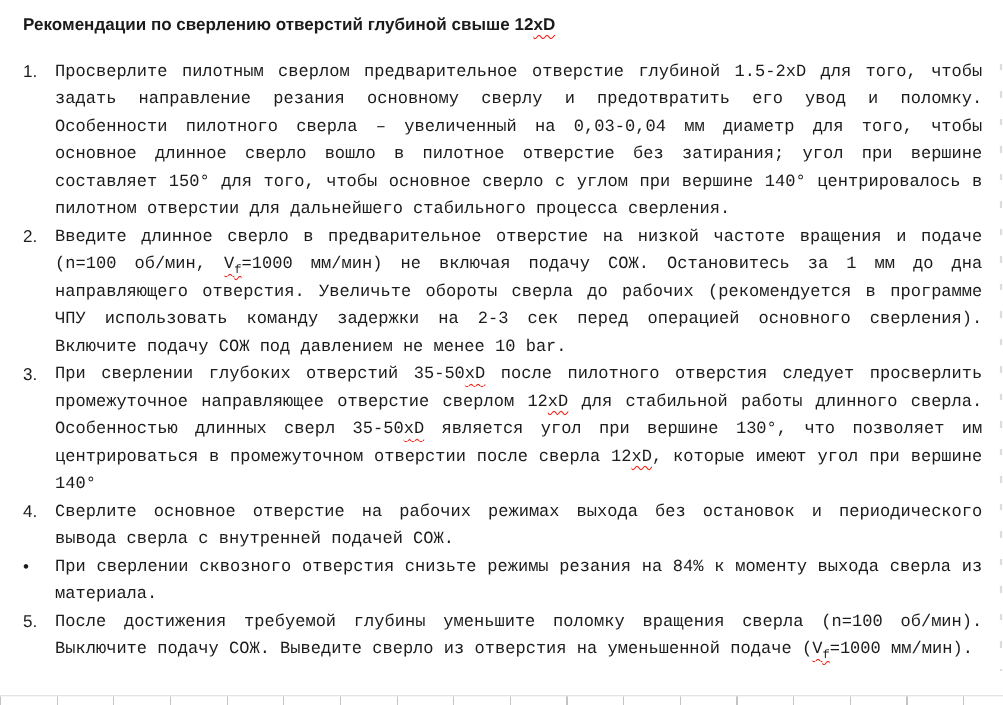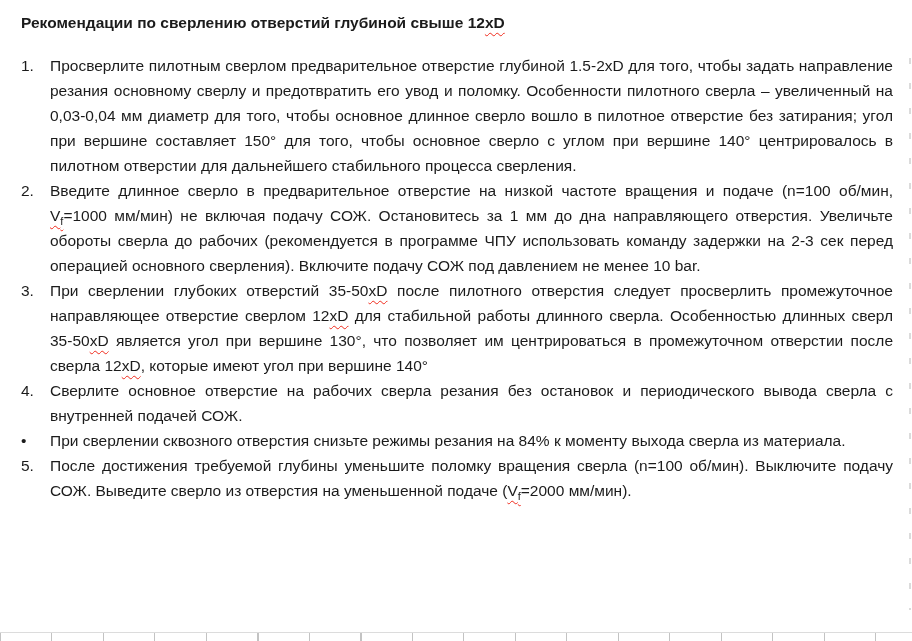--- a/index.html
+++ b/index.html
@@ -33,20 +33,21 @@
     display: flex;
     font-size: 15.5px;
     line-height: 25px;
   }
   .doc-marker {
     flex: 0 0 29px;
   }
   .doc-text {
     flex: 1;
     text-align: justify;
+    font-family: Liberation Mono, monospace;
   }
   .squiggle {
     text-decoration: underline;
     text-decoration-style: wavy;
     text-decoration-color: var(--squiggle-color, #f02b1d);
     text-decoration-thickness: 1px;
     text-underline-offset: 4px;
     text-decoration-skip-ink: none;
   }
   sub.subscript {
@@ -99,27 +100,27 @@
         <div class="doc-item">
           <div class="doc-marker">2.</div>
           <div class="doc-text"><span>Введите длинное сверло в предварительное отверстие на низкой частоте вращения и подаче (n=100 об/мин, </span><span class="squiggle">V</span><sub class="subscript squiggle">f</sub><span>=1000 мм/мин) не включая подачу СОЖ. Остановитесь за 1 мм до дна направляющего отверстия. Увеличьте обороты сверла до рабочих (рекомендуется в программе ЧПУ использовать команду задержки на 2-3 сек перед операцией основного сверления). Включите подачу СОЖ под давлением не менее 10 bar.</span></div>
         </div>
         <div class="doc-item">
           <div class="doc-marker">3.</div>
           <div class="doc-text"><span>При сверлении глубоких отверстий 35-50</span><span class="squiggle">xD</span><span> после пилотного отверстия следует просверлить промежуточное направляющее отверстие сверлом 12</span><span class="squiggle">xD</span><span> для стабильной работы длинного сверла. Особенностью длинных сверл 35-50</span><span class="squiggle">xD</span><span> является угол при вершине 130°, что позволяет им центрироваться в промежуточном отверстии после сверла 12</span><span class="squiggle">xD</span><span>, которые имеют угол при вершине 140°</span></div>
         </div>
         <div class="doc-item">
           <div class="doc-marker">4.</div>
-          <div class="doc-text"><span>Сверлите основное отверстие на рабочих сверла резания без остановок и периодического вывода сверла с внутренней подачей СОЖ.</span></div>
+          <div class="doc-text"><span>Сверлите основное отверстие на рабочих режимах выхода без остановок и периодического вывода сверла с внутренней подачей СОЖ.</span></div>
         </div>
         <div class="doc-item">
           <div class="doc-marker">•</div>
           <div class="doc-text"><span>При сверлении сквозного отверстия снизьте режимы резания на 84% к моменту выхода сверла из материала.</span></div>
         </div>
         <div class="doc-item">
           <div class="doc-marker">5.</div>
-          <div class="doc-text"><span>После достижения требуемой глубины уменьшите поломку вращения сверла (n=100 об/мин). Выключите подачу СОЖ. Выведите сверло из отверстия на уменьшенной подаче (</span><span class="squiggle">V</span><sub class="subscript squiggle">f</sub><span>=2000 мм/мин).</span></div>
+          <div class="doc-text"><span>После достижения требуемой глубины уменьшите поломку вращения сверла (n=100 об/мин). Выключите подачу СОЖ. Выведите сверло из отверстия на уменьшенной подаче (</span><span class="squiggle">V</span><sub class="subscript squiggle">f</sub><span>=1000 мм/мин).</span></div>
         </div>
       </div>
   </div>
   <div class="edge-marks"></div>
   <div class="table-edge"></div>
 </div>
 
 </body></html>

